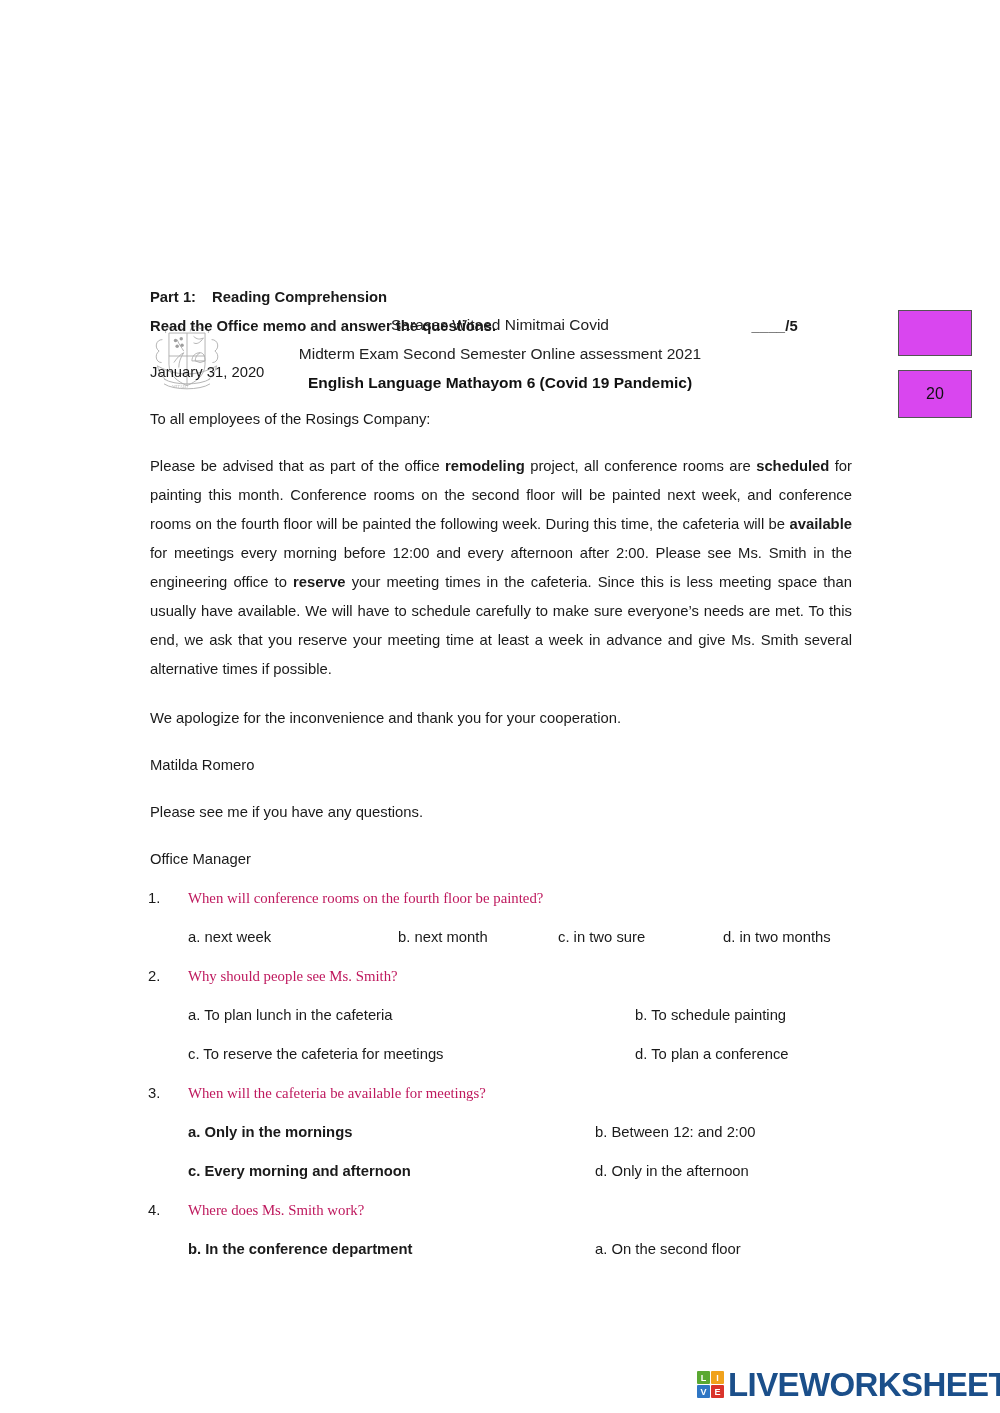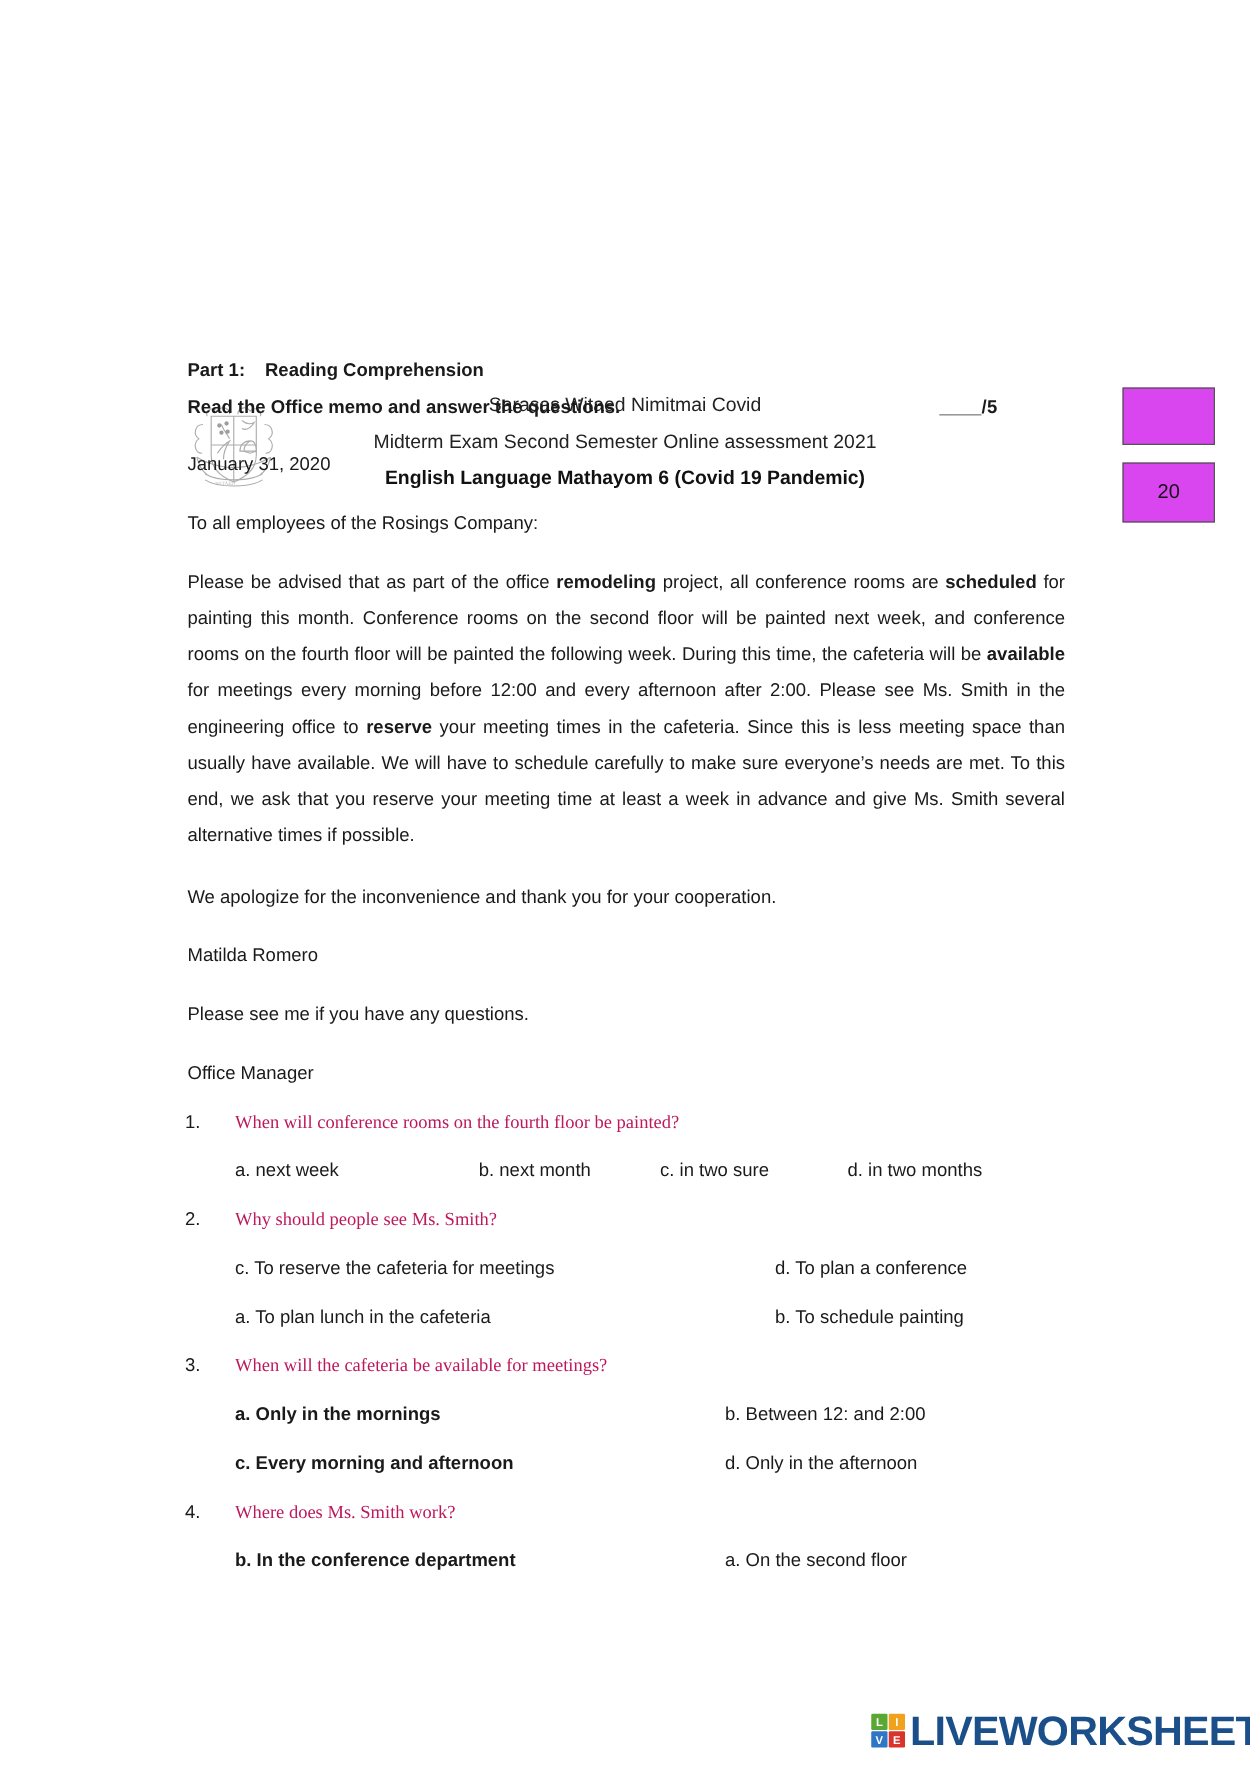--- a/index.html
+++ b/index.html
@@ -147,20 +147,21 @@
   .q-text {
     font-size: 14.8px;
     line-height: 29px;
     color: #be185d;
     font-family: Liberation Serif, serif;
   }
   .opt-row {
     display: flex;
     margin-left: 40px;
     margin-bottom: 10px;
+    gap: 15px;
   }
   .opt {
     font-size: 14.8px;
     line-height: 29px;
     color: #1a1a1a;
     flex: 0 0 auto;
   }
   
   .opt-row.four .opt:nth-child(1) { width: 195px; }
   .opt-row.four .opt:nth-child(2) { width: 145px; }
@@ -287,26 +288,26 @@
       <div class="opt">b. next month</div>
       <div class="opt">c. in two sure</div>
       <div class="opt">d. in two months</div>
     </div>
 
     <div class="q-row">
       <div class="q-num">2.</div>
       <div class="q-text">Why should people see Ms. Smith?</div>
     </div>
     <div class="opt-row two">
+      <div class="opt">a. To plan lunch in the cafeteria</div>
+      <div class="opt">b. To schedule painting</div>
+    </div>
+    <div class="opt-row two">
       <div class="opt">c. To reserve the cafeteria for meetings</div>
       <div class="opt">d. To plan a conference</div>
-    </div>
-    <div class="opt-row two">
-      <div class="opt">a. To plan lunch in the cafeteria</div>
-      <div class="opt">b. To schedule painting</div>
     </div>
 
     <div class="q-row">
       <div class="q-num">3.</div>
       <div class="q-text">When will the cafeteria be available for meetings?</div>
     </div>
     <div class="opt-row two narrow">
       <div class="opt">a. Only in the mornings</div>
       <div class="opt">b. Between 12: and 2:00</div>
     </div>

